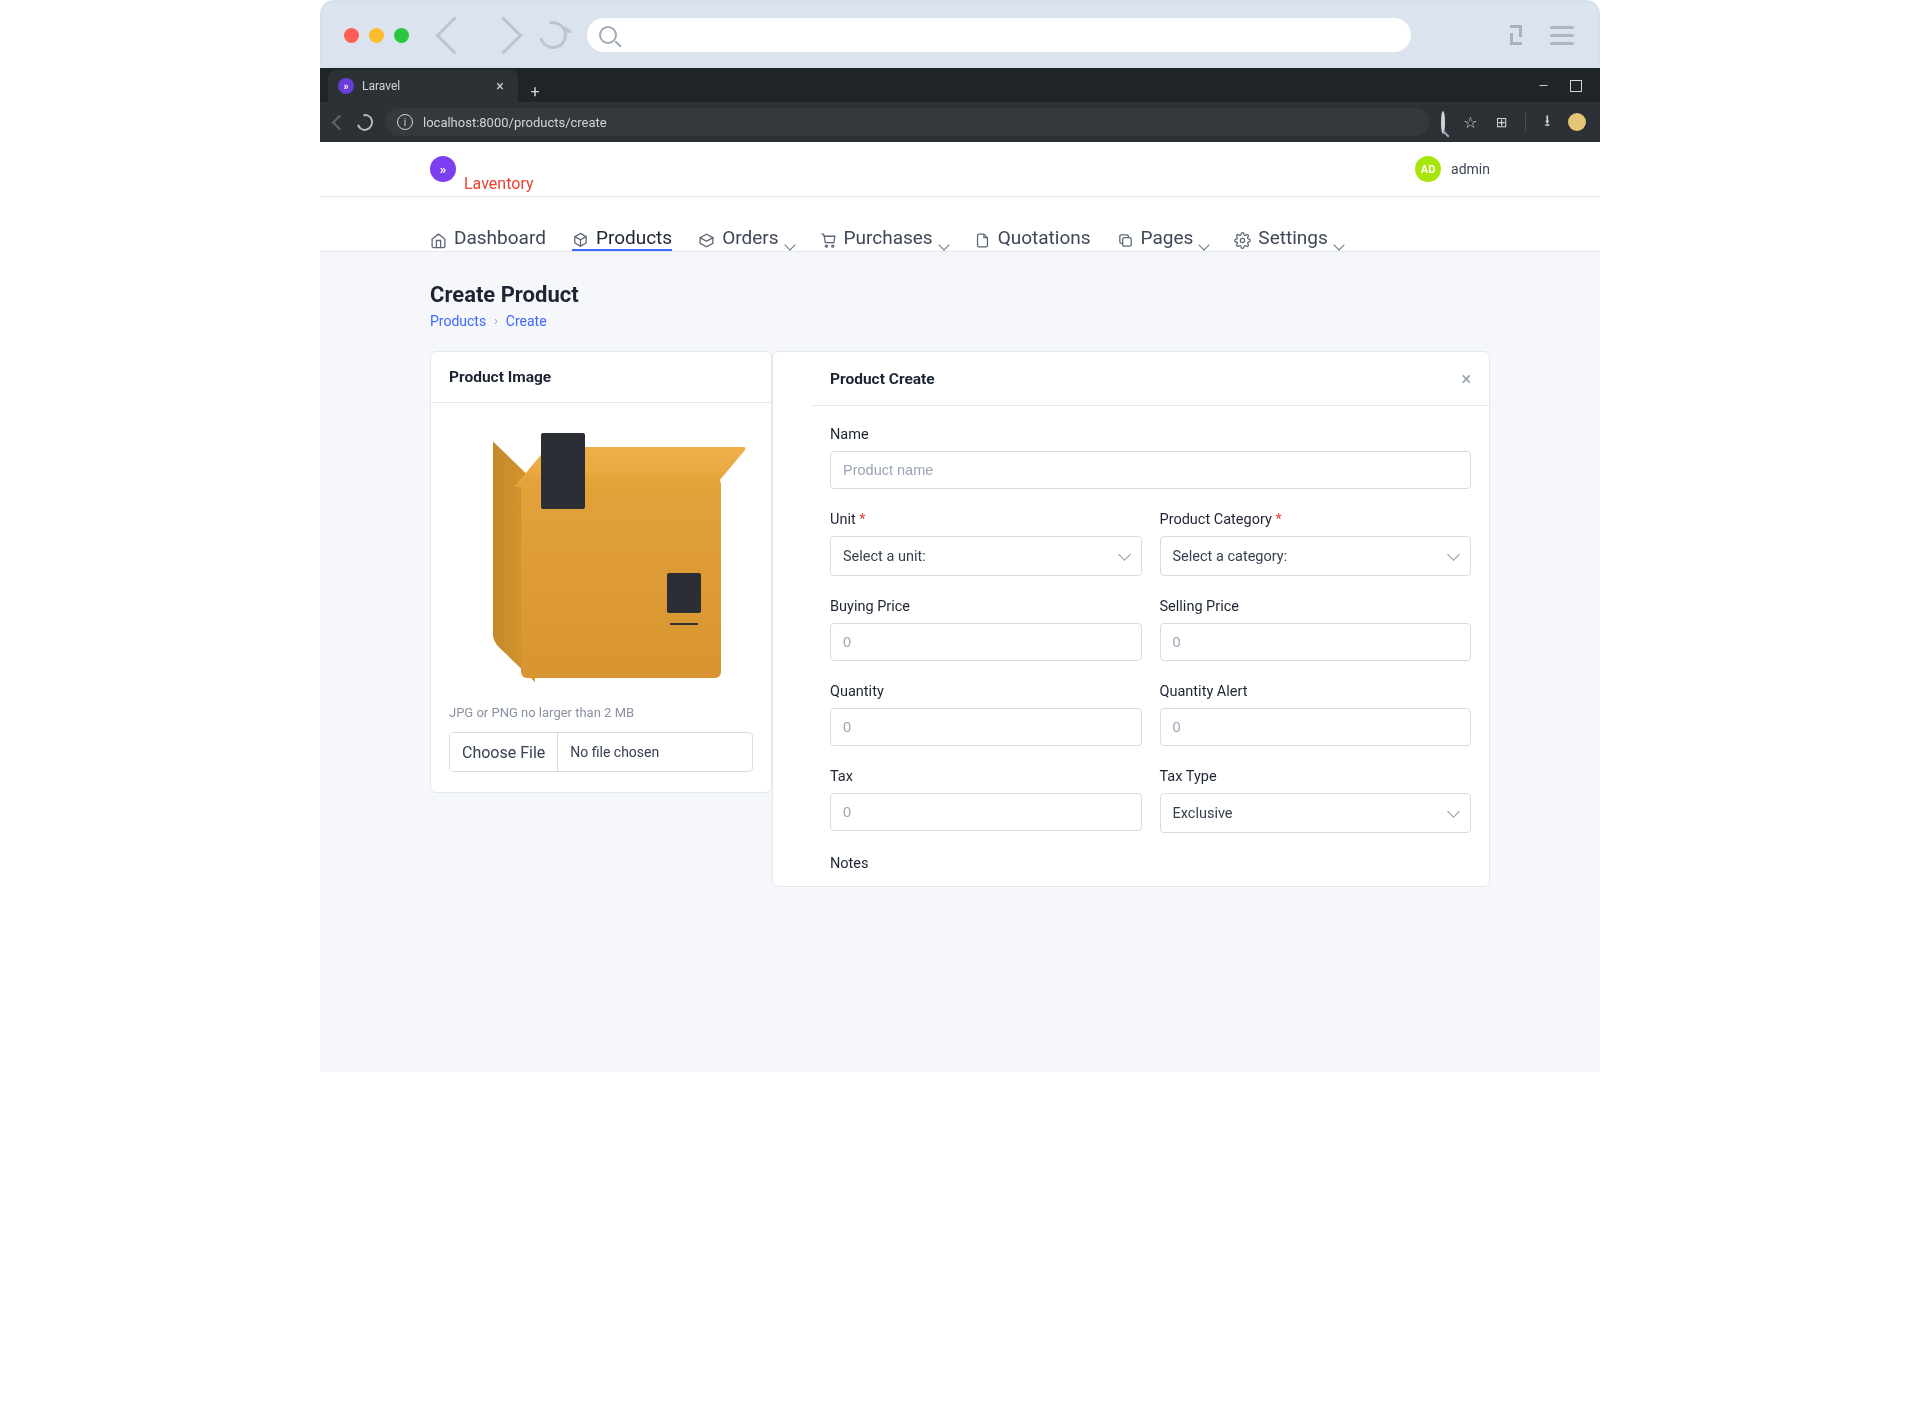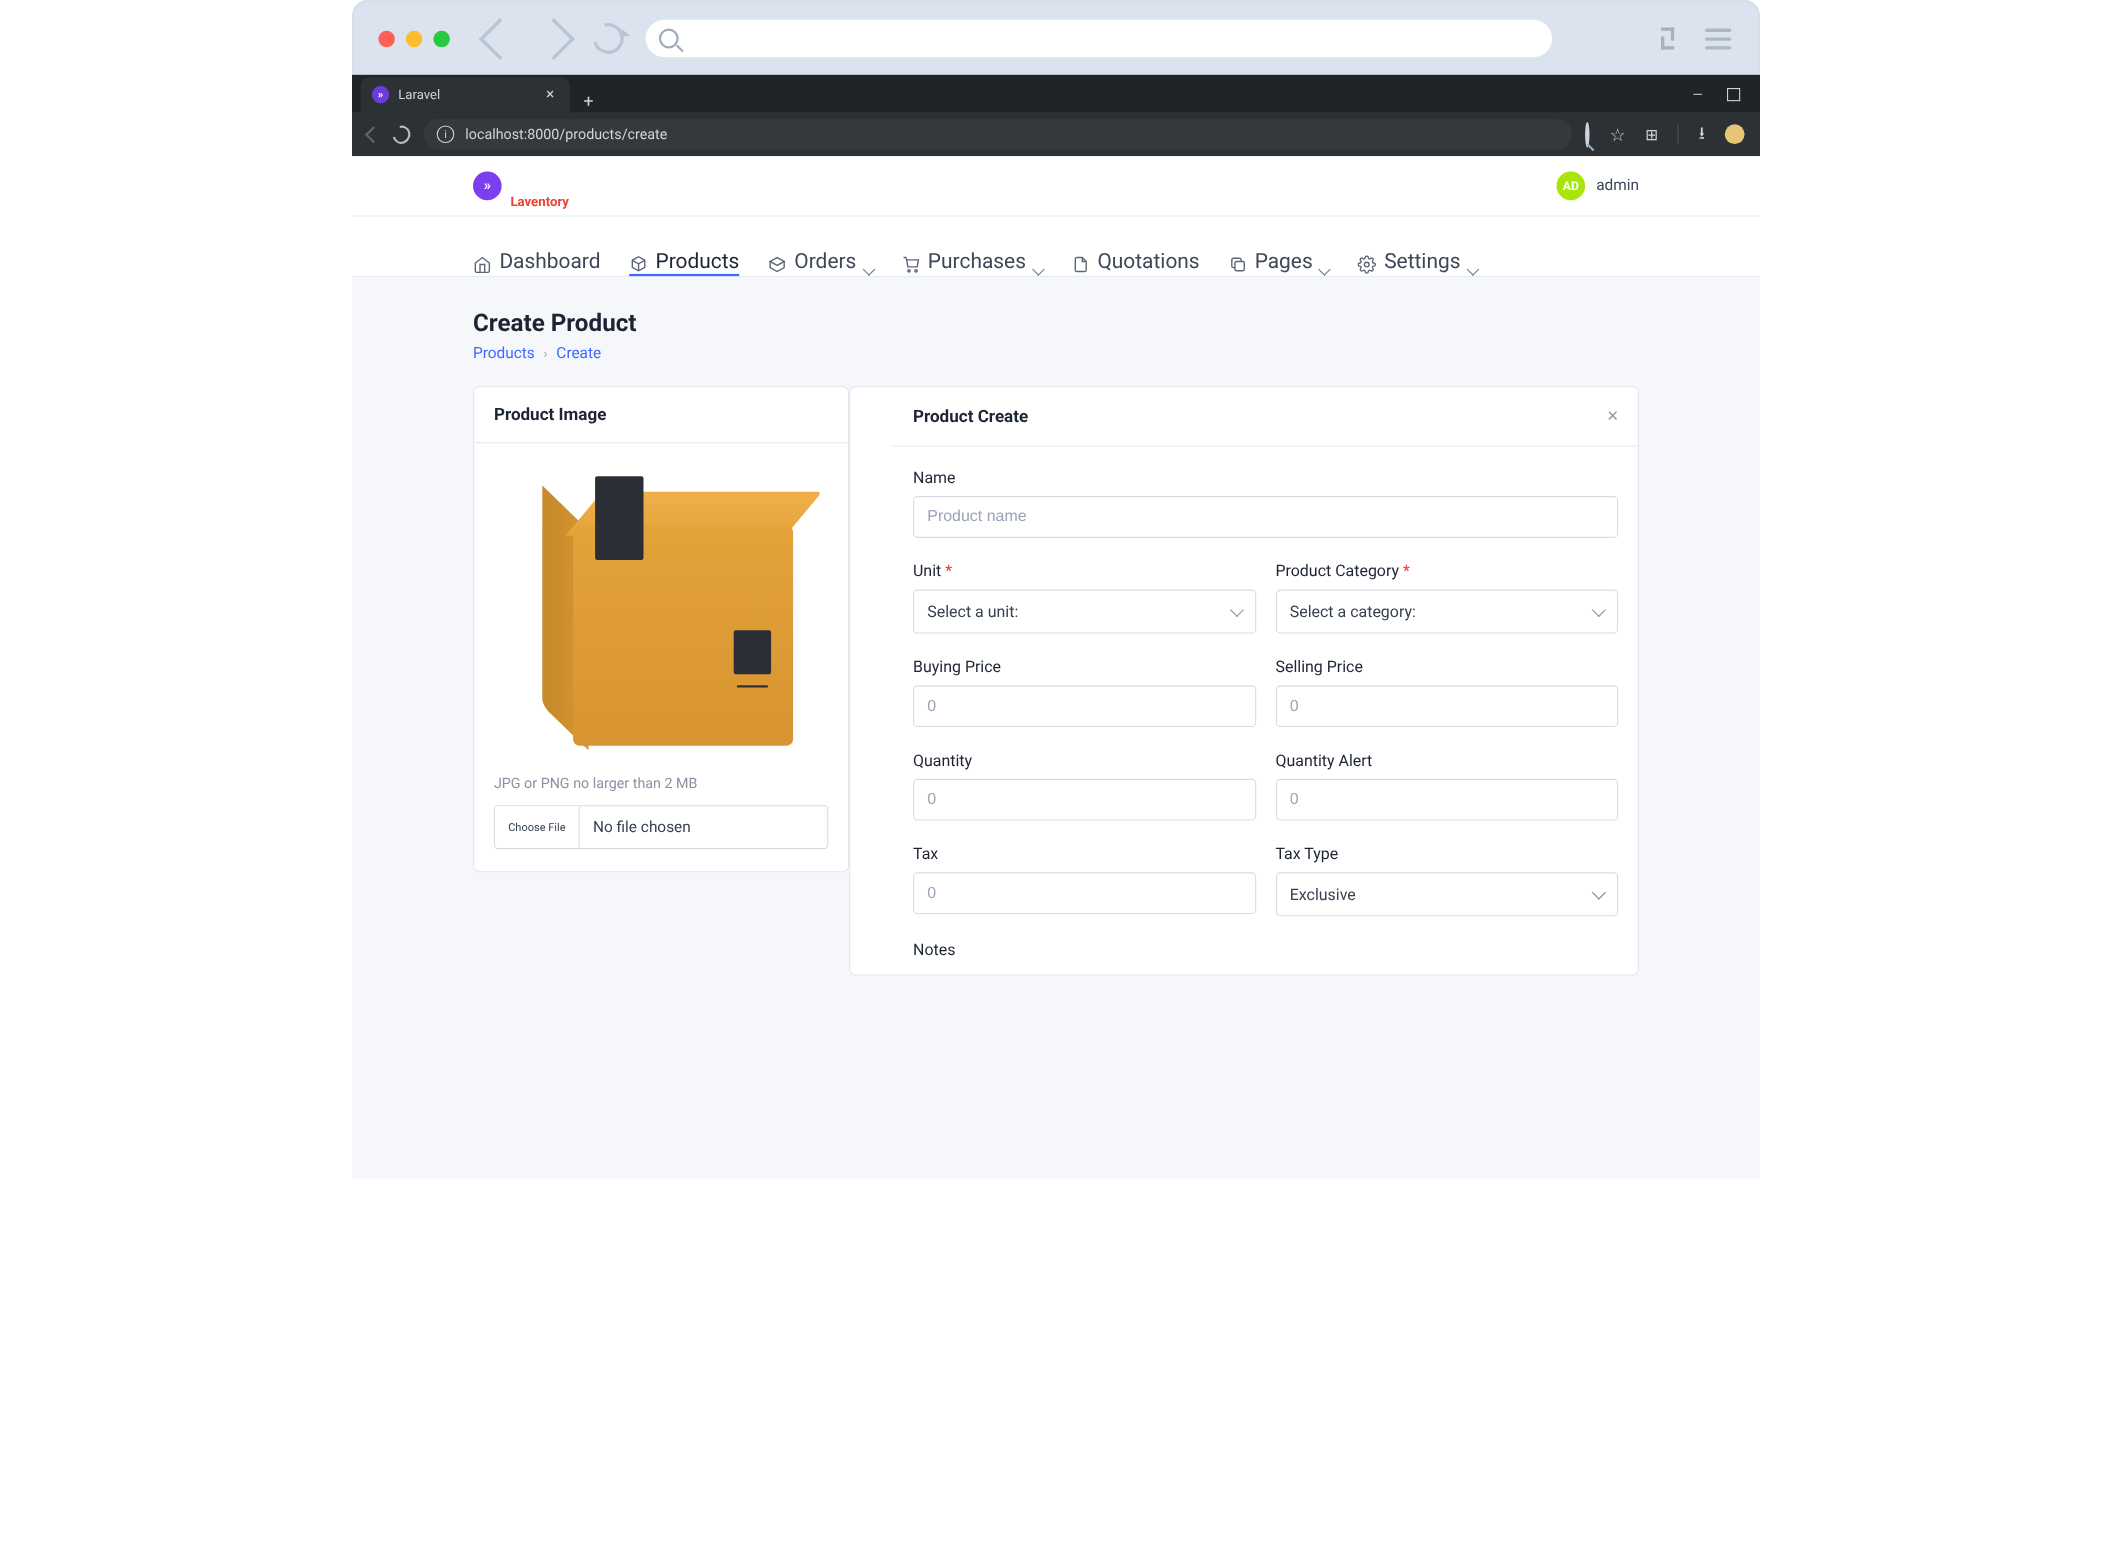--- a/index.html
+++ b/index.html
@@ -58,21 +58,21 @@
   .info-circle{width:14px;height:14px;border:1.5px solid #cfd4da;border-radius:50%;color:#cfd4da;display:flex;align-items:center;justify-content:center;font-size:10px;}
   .addr-right{margin-left:auto;display:flex;gap:18px;align-items:center;color:#cfd4da;}
   .addr-right .sep{width:1px;height:18px;background:#4a4f54;}
   .avatar-sm{width:18px;height:18px;border-radius:50%;background:#e6c674;}
 
   
   .app{background:#fff;border-bottom:1px solid var(--border);}
   .app-row{max-width:1060px;margin:0 auto;display:flex;align-items:center;height:54px;}
   .logo{display:flex;align-items:center;gap:8px;}
   .logo-circle{width:26px;height:26px;border-radius:50%;background:var(--brand-circle);display:flex;align-items:center;justify-content:center;color:#fff;font-weight:700;font-size:13px;}
-  .brand{color:var(--brand);font-weight:700;font-size:12px;margin-top:28px;}
+  .brand{color:var(--brand);font-weight:400;font-size:16px;margin-top:28px;}
   .user{margin-left:auto;display:flex;align-items:center;gap:10px;text-align:right;}
   .user-badge{width:26px;height:26px;border-radius:50%;background:var(--badge);color:#fff;display:flex;align-items:center;justify-content:center;font-size:11px;font-weight:700;}
   .user-name{font-size:14px;color:#3c4656;}
 
   
   .mainnav{background:#fff;border-bottom:1px solid var(--border);}
   .nav-row{max-width:1060px;margin:0 auto;display:flex;gap:26px;padding:0;}
   .nav-item{display:flex;align-items:flex-end;gap:7px;height:52px;color:#3d4758;font-size:19px;cursor:pointer;border-bottom:2px solid transparent;}
   .nav-item.active{border-bottom-color:#3e68ff;color:#1d2433;}
   .nav-ico{width:17px;height:17px;color:#5d6676;}
@@ -102,21 +102,21 @@
   .bx-tape{position:absolute;width:44px;height:76px;background:#2b2f35;left:70px;top:0;border-radius:2px;}
   .bx-tape::after{content:"";position:absolute;bottom:-12px;left:0;border:13px solid transparent;border-top-color:#2b2f35;}
   .bx-label{position:absolute;width:34px;height:40px;background:#2b2f35;right:20px;bottom:44px;border-radius:2px;}
   .bx-line{position:absolute;width:28px;height:2px;background:#2b2f35;right:22px;bottom:34px;}
   
   .bx-left{position:absolute;width:42px;height:200px;left:22px;top:49px;background:linear-gradient(90deg,#c68a2b,#d6962f);transform:skewY(44deg);transform-origin:top right;border-radius:0 0 0 6px;}
   .bx-topp{position:absolute;width:200px;height:40px;left:43px;top:14px;background:linear-gradient(180deg,#efb04a,#e6a33b);transform:skewX(-40deg);transform-origin:bottom left;border-radius:4px 4px 0 0;}
 
   .img-note{font-size:13px;color:#8892a2;margin:2px 0 12px;}
   .file-row{display:flex;border:1px solid var(--input-border);border-radius:4px;overflow:hidden;height:38px;}
-  .file-btn{background:#fff;border-right:1px solid var(--input-border);display:flex;align-items:center;padding:0 12px;font-size:10px;color:#374151;cursor:pointer;}
+  .file-btn{background:#fff;border-right:1px solid var(--input-border);display:flex;align-items:center;padding:0 12px;font-size:16px;color:#374151;cursor:pointer;}
   .file-txt{display:flex;align-items:center;padding:0 12px;font-size:14px;color:#374151;}
 
   .form-grid{display:grid;grid-template-columns:1fr 1fr;gap:22px 18px;}
   .form-group{display:flex;flex-direction:column;gap:8px;}
   .form-group.full{grid-column:1/-1;}
   .lbl{font-size:14.5px;font-weight:400;color:#1d2433;}
   .req{color:var(--asterisk);}
   .input{height:38px;border:1px solid var(--input-border);border-radius:4px;background:#fff;padding:0 12px;font-size:14.5px;color:#374151;width:100%;box-sizing:border-box;}
   .input::placeholder{color:#9aa4b5;}
   .select{height:38px;border:1px solid var(--input-border);border-radius:4px;background:#fff;padding:0 12px;font-size:14.5px;color:#374151;display:flex;align-items:center;justify-content:space-between;cursor:pointer;}

